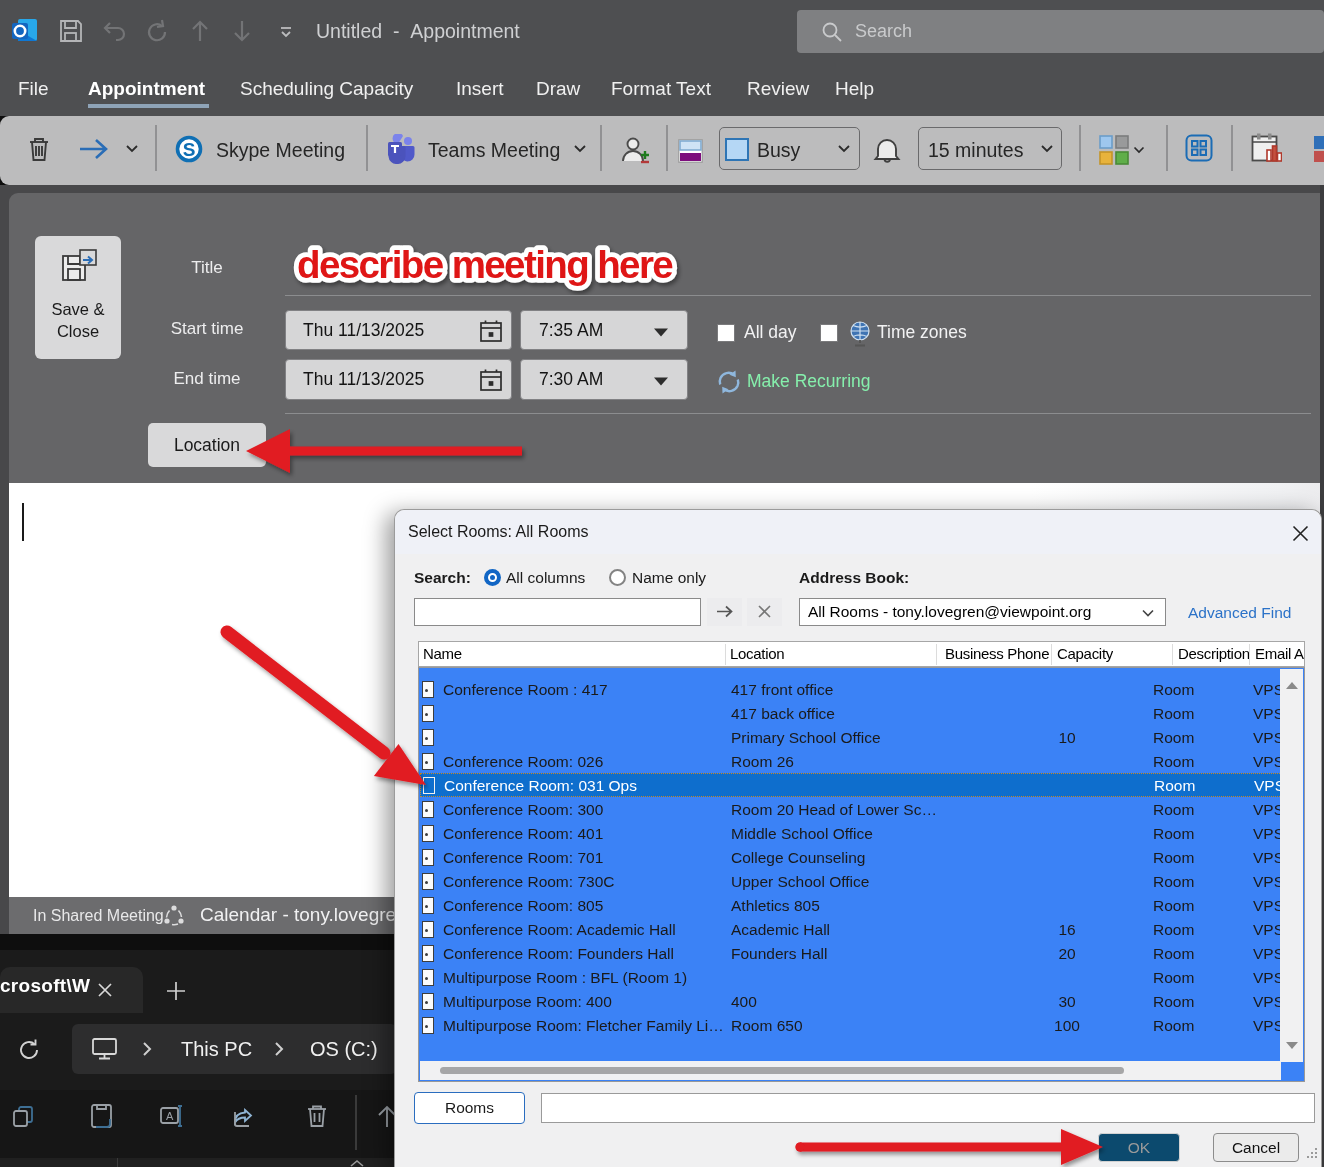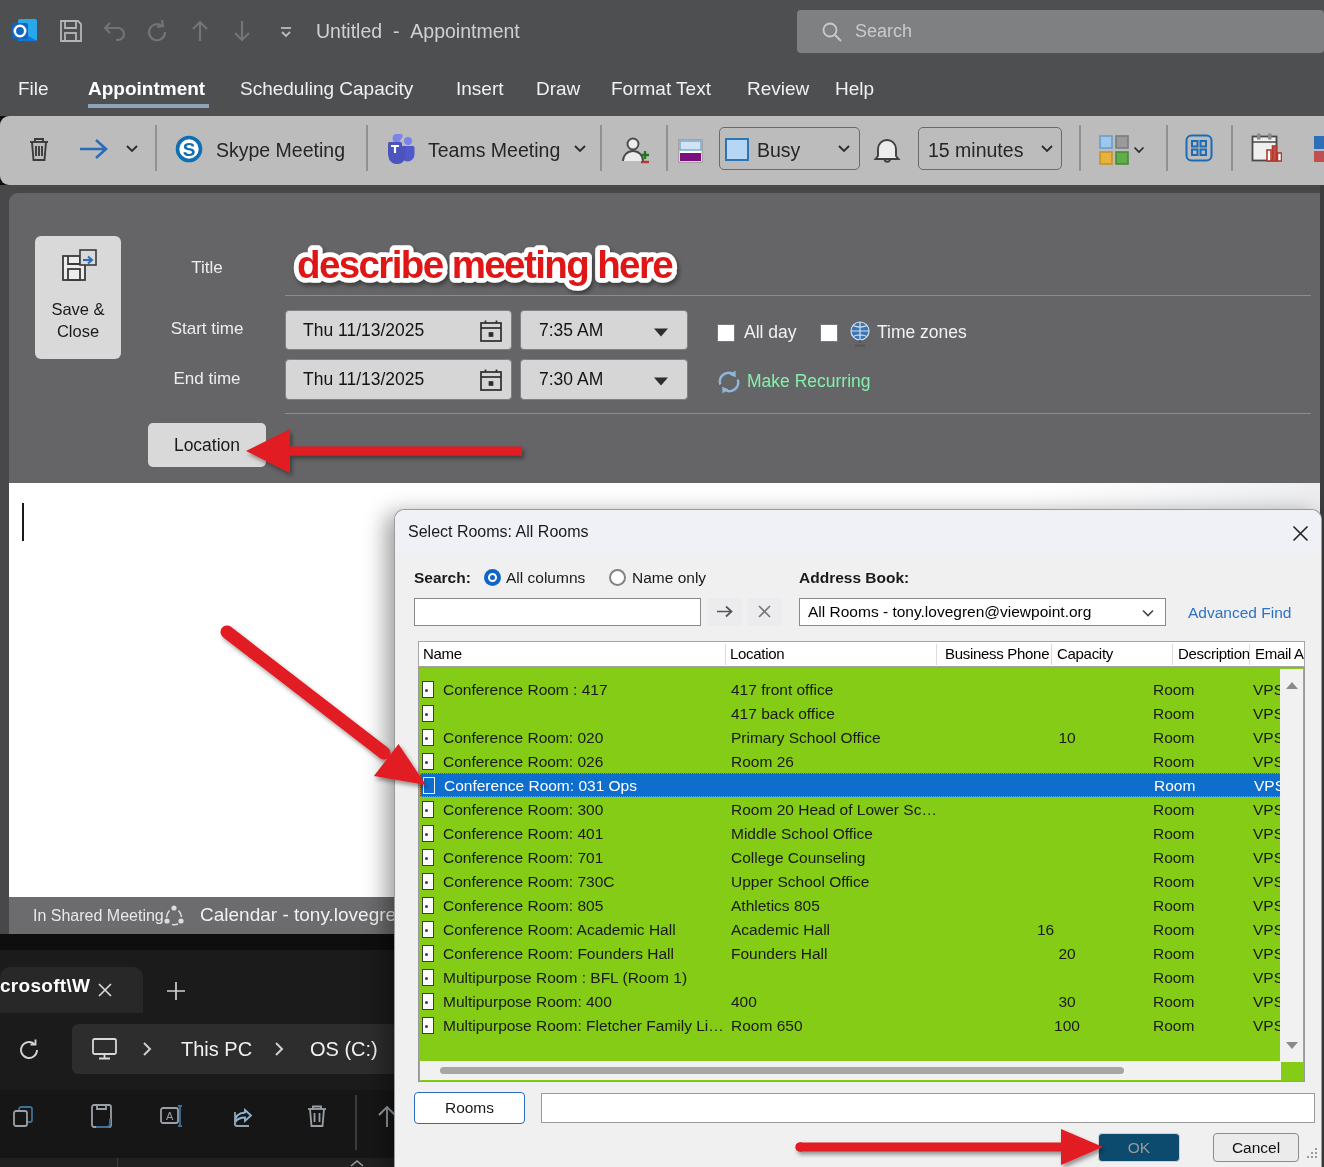--- a/index.html
+++ b/index.html
@@ -31,21 +31,21 @@
 #cmdbar{left:0;top:140px;width:397px;height:68px;background:#161616}
 #botstrip{left:0;top:208px;width:397px;height:9px;background:#202020}
 #dialog{left:394px;top:509px;width:928px;height:658px;background:#f0f0f1;border:1.5px solid #9b9b9b;border-bottom:none;border-radius:10px 10px 0 0;box-shadow:-8px 4px 22px rgba(0,0,0,0.38)}
 .d{position:absolute;font-size:15.5px;color:#1a1a1a}
 #dtitlestrip{left:0;top:0;width:100%;height:44px;background:#eff1f7;border-radius:10px 10px 0 0}
 .dbold{font-weight:bold}
 #dsearchin{left:19px;top:88px;width:287px;height:28px;background:#fff;border:1px solid #8a8a8a}
 .dbtn{background:#ececee;border:none;text-align:center}
 #dcombo{left:404px;top:88px;width:367px;height:28px;background:#fff;border:1px solid #8a8a8a;font-size:15.5px;line-height:26px}
 #dhead{left:23px;top:131px;width:887px;height:26px;background:#fff;border:1px solid #a6a6a6;overflow:hidden}
-#dtable{left:23px;top:157px;width:887px;height:415px;background:#84cc16;border:1px solid #999}
+#dtable{left:23px;top:157px;width:887px;height:415px;background:#3b82f6;border:1px solid #999}
 .row{position:absolute;left:1px;width:862px;height:24px;font-size:15.5px;color:#1a1a1a}
 .rowsel{background:#0e6ecd;color:#fff;border:1px dotted #c8882a}
 .cell{position:absolute;top:0;height:24px;line-height:24px;white-space:nowrap;overflow:hidden}
 .door{position:absolute;left:2px;top:3px;width:12px;height:17px;border:1.5px solid #3d3d3d;background:#fbfbfb}
 .door i{position:absolute;left:2px;top:6.5px;width:3px;height:3px;background:#3d3d3d;border-radius:50%}
 .doorw{border-color:#f2f2f2;background:transparent}
 #vscroll{position:absolute;right:1px;top:1px;width:23px;height:393px;background:#f1f1f2}
 #hscroll{position:absolute;left:1px;bottom:1px;width:861px;height:19px;background:#f1f1f2}
 #hthumb{position:absolute;left:20px;top:6px;width:684px;height:7px;background:#a6a6a7;border-radius:3.5px}
 #roomsbtn{left:19px;top:582px;width:111px;height:32px;background:#fff;border:1px solid #2a6dbf;border-radius:4px;text-align:center;line-height:30px;font-size:15.5px;color:#1a1a1a}
@@ -392,21 +392,20 @@
           <i></i>
         </span>
         <div class="cell" style="left:311px;width:210px">417 back office</div>
         <div class="cell" style="left:733px">Room</div>
         <div class="cell" style="left:833px">VPS</div>
       </div>
 <div class="row" style="top:58px">
         <span class="door">
           <i></i>
         </span>
-        <div class="cell" style="left:23px;width:282px">Conference Room: 020</div>
         <div class="cell" style="left:311px;width:210px">Primary School Office</div>
         <div class="cell" style="left:617px;width:60px;text-align:center">10</div>
         <div class="cell" style="left:733px">Room</div>
         <div class="cell" style="left:833px">VPS</div>
       </div>
 <div class="row" style="top:82px">
         <span class="door">
           <i></i>
         </span>
         <div class="cell" style="left:23px;width:282px">Conference Room: 026</div>
@@ -465,21 +464,21 @@
         <div class="cell" style="left:311px;width:210px">Athletics 805</div>
         <div class="cell" style="left:733px">Room</div>
         <div class="cell" style="left:833px">VPS</div>
       </div>
 <div class="row" style="top:250px">
         <span class="door">
           <i></i>
         </span>
         <div class="cell" style="left:23px;width:282px">Conference Room: Academic Hall</div>
         <div class="cell" style="left:311px;width:210px">Academic Hall</div>
-        <div class="cell" style="left:617px;width:60px;">16</div>
+        <div class="cell" style="left:617px;width:60px;text-align:center">16</div>
         <div class="cell" style="left:733px">Room</div>
         <div class="cell" style="left:833px">VPS</div>
       </div>
 <div class="row" style="top:274px">
         <span class="door">
           <i></i>
         </span>
         <div class="cell" style="left:23px;width:282px">Conference Room: Founders Hall</div>
         <div class="cell" style="left:311px;width:210px">Founders Hall</div>
         <div class="cell" style="left:617px;width:60px;text-align:center">20</div>

